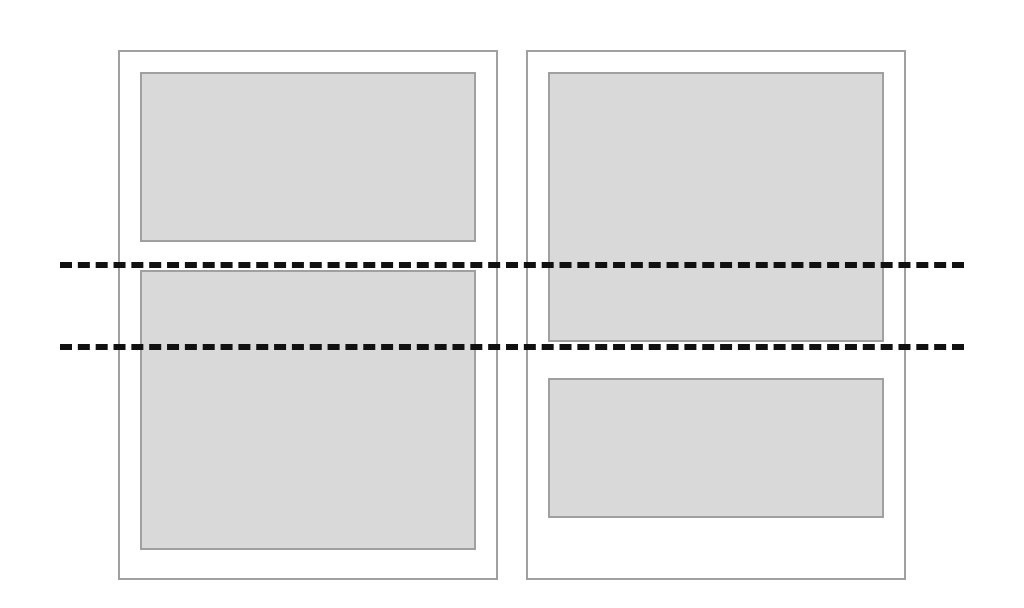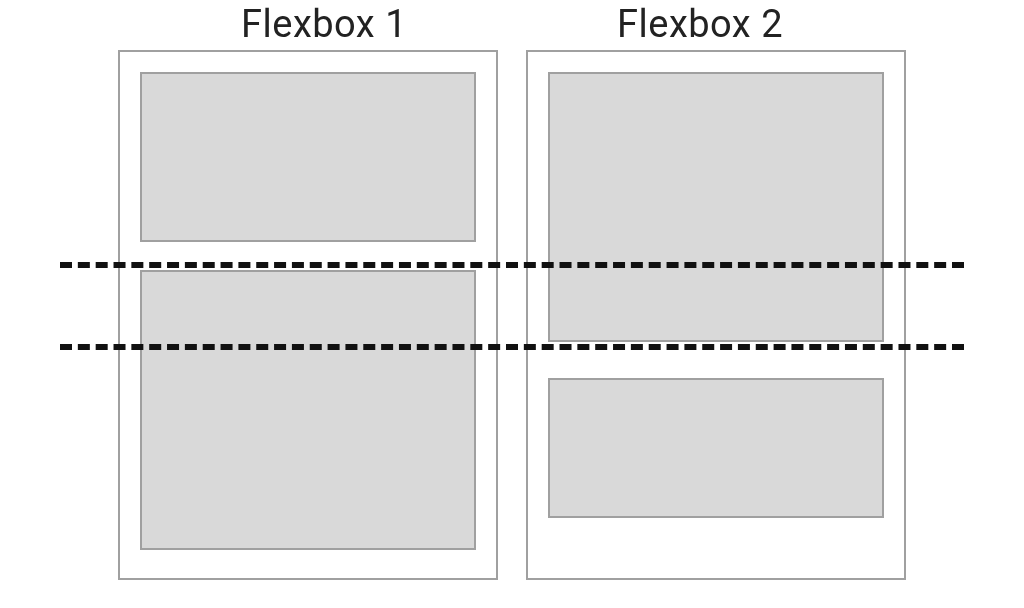--- a/index.html
+++ b/index.html
@@ -73,24 +73,20 @@
     margin: 0;
   }
   .dash1 { top: 262px; }
   .dash2 { top: 344px; }
 </style>
 </head>
 <body>
 
 <div class="stage">
 
-  <div class="headings">
-    <div class="heading">Flexbox 1</div>
-    <div class="heading">Flexbox 2</div>
-  </div>
 
   <div class="boxes">
     <div class="flexbox fb1">
       <div class="item i1"></div>
       <div class="item i2"></div>
     </div>
     <div class="flexbox fb2">
       <div class="item i1"></div>
       <div class="item i2"></div>
     </div>

